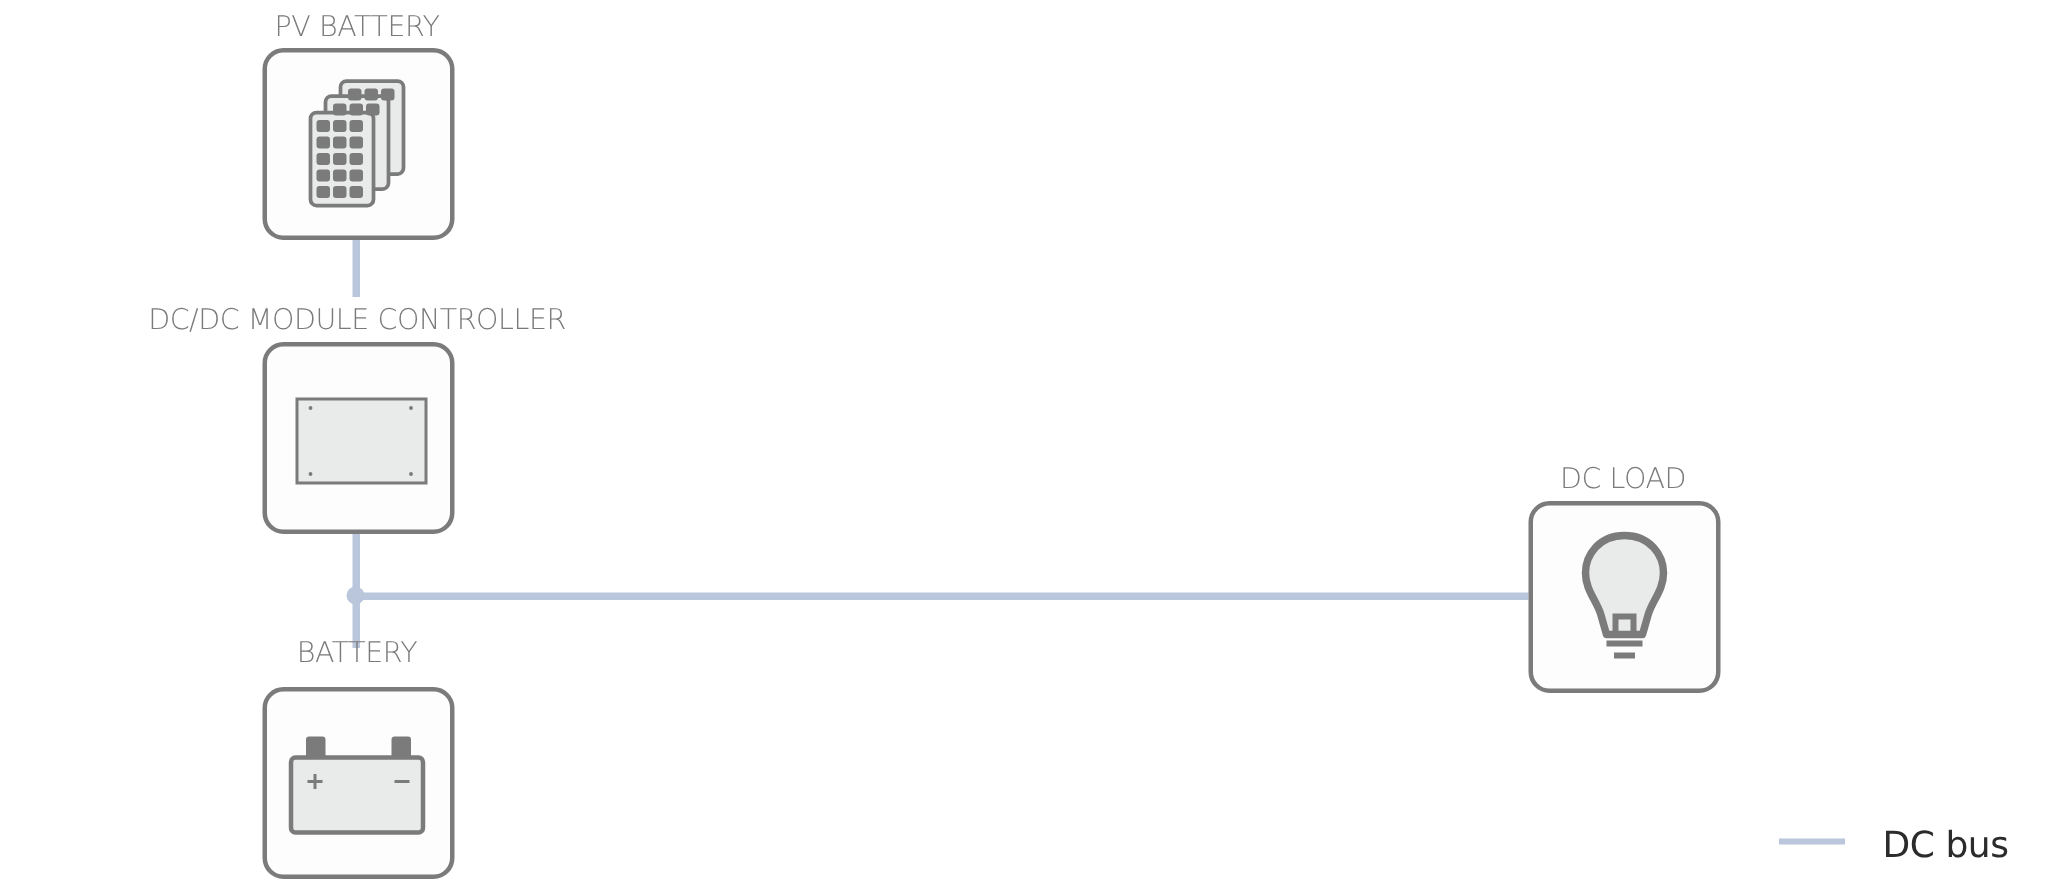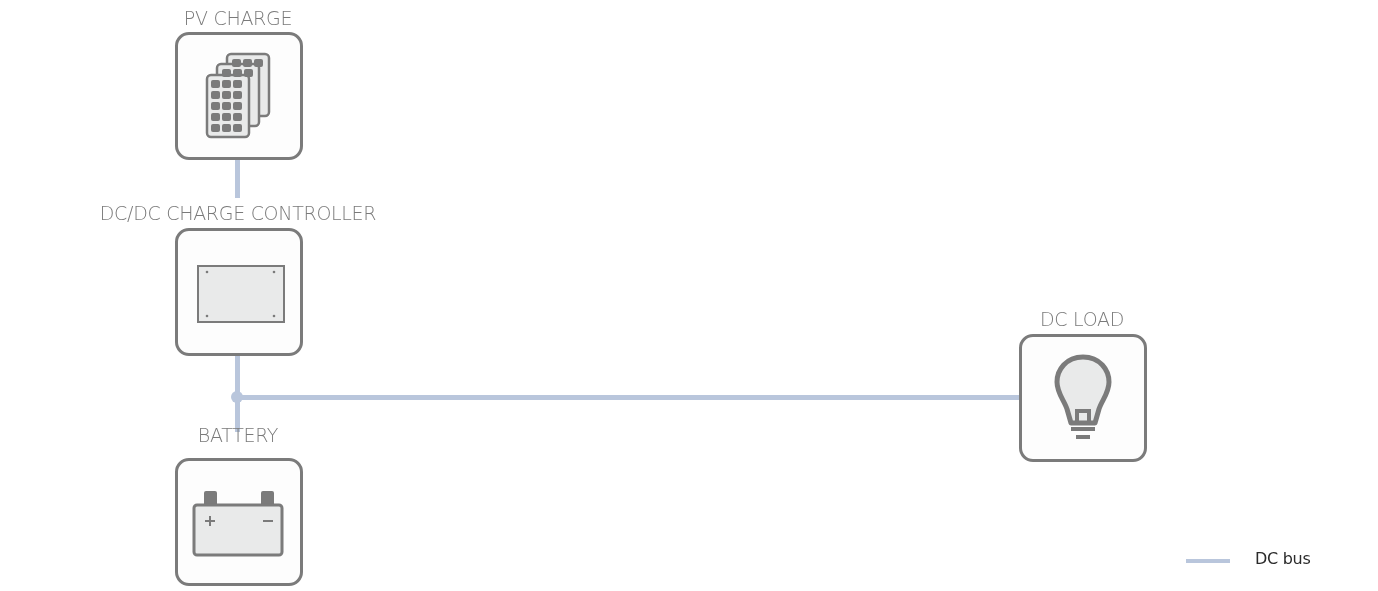--- a/index.html
+++ b/index.html
@@ -3,32 +3,32 @@
   <meta charset="utf-8">
   <style>
     html, body { margin:0; padding:0; background:#ffffff; }
     body { width:1378px; height:591px; position:relative; overflow:hidden; font-family:"DejaVu Sans", sans-serif; }
     .bus { position:absolute; background:#b9c6dc; }
     .dot { position:absolute; width:12px; height:12px; border-radius:50%; background:#b9c6dc; }
     .label { position:absolute; color:#7a7a7a; font-size:19px; letter-spacing:-0.3px; white-space:nowrap; transform:translateX(-50%); line-height:22px; font-weight:300; font-family:"DejaVu Sans", sans-serif; }
     .box { position:absolute; width:122px; height:122px; border:3px solid #7b7b7b; border-radius:14px; background:#fdfdfd; box-sizing:content-box; }
     .box svg { position:absolute; left:0; top:0; width:122px; height:122px; }
     .legend-line { position:absolute; left:1186px; top:559px; width:44px; height:4px; background:#b9c6dc; }
-    .legend-text { position:absolute; left:1255px; top:549px; font-size:16px; color:#2b2b2b; font-family:"DejaVu Sans", sans-serif; letter-spacing:-0.3px; }
+    .legend-text { position:absolute; left:1255px; top:549px; font-size:24px; color:#2b2b2b; font-family:"DejaVu Sans", sans-serif; letter-spacing:-0.3px; }
   </style>
 </head>
 <body>
 
 <div class="bus" style="left:235px; top:158px; width:5px; height:40px;"></div>
 <div class="bus" style="left:235px; top:354px; width:5px; height:46px;"></div>
 <div class="bus" style="left:235px; top:397px; width:5px; height:35px;"></div>
 <div class="bus" style="left:237px; top:395px; width:782px; height:5px;"></div>
 <div class="dot" style="left:231px; top:391px;"></div>
 
-<div class="label" style="left:238px; top:7px;">PV CHARGE</div>
+<div class="label" style="left:238px; top:7px;">PV BATTERY</div>
 <div class="box" style="left:175px; top:32px;">
   <svg viewBox="0 0 122 122">
     <g stroke="#7b7b7b" stroke-width="2.5" fill="#e9eaea">
       <rect x="49" y="19" width="42" height="62" rx="4"></rect>
       <rect x="39" y="29" width="42" height="62" rx="4"></rect>
       <rect x="29" y="40" width="42" height="62" rx="4"></rect>
     </g>
     <g fill="#7b7b7b">
       <rect x="54" y="24" width="9" height="8" rx="2"></rect>
         <rect x="65" y="24" width="9" height="8" rx="2"></rect>
@@ -48,21 +48,21 @@
       <rect x="33" y="78" width="9" height="8" rx="2"></rect>
         <rect x="44" y="78" width="9" height="8" rx="2"></rect>
         <rect x="55" y="78" width="9" height="8" rx="2"></rect>
       <rect x="33" y="89" width="9" height="8" rx="2"></rect>
         <rect x="44" y="89" width="9" height="8" rx="2"></rect>
         <rect x="55" y="89" width="9" height="8" rx="2"></rect>
     </g>
   </svg>
 </div>
 
-<div class="label" style="left:238px; top:202px;">DC/DC CHARGE CONTROLLER</div>
+<div class="label" style="left:238px; top:202px;">DC/DC MODULE CONTROLLER</div>
 <div class="box" style="left:175px; top:228px;">
   <svg viewBox="0 0 122 122">
     <rect x="20" y="35" width="86" height="56" fill="#e9eaea" stroke="#7b7b7b" stroke-width="2"></rect>
     <g fill="#7b7b7b">
       <circle cx="29" cy="41" r="1.3"></circle>
         <circle cx="96" cy="41" r="1.3"></circle>
       <circle cx="29" cy="85" r="1.3"></circle>
         <circle cx="96" cy="85" r="1.3"></circle>
     </g>
   </svg>

